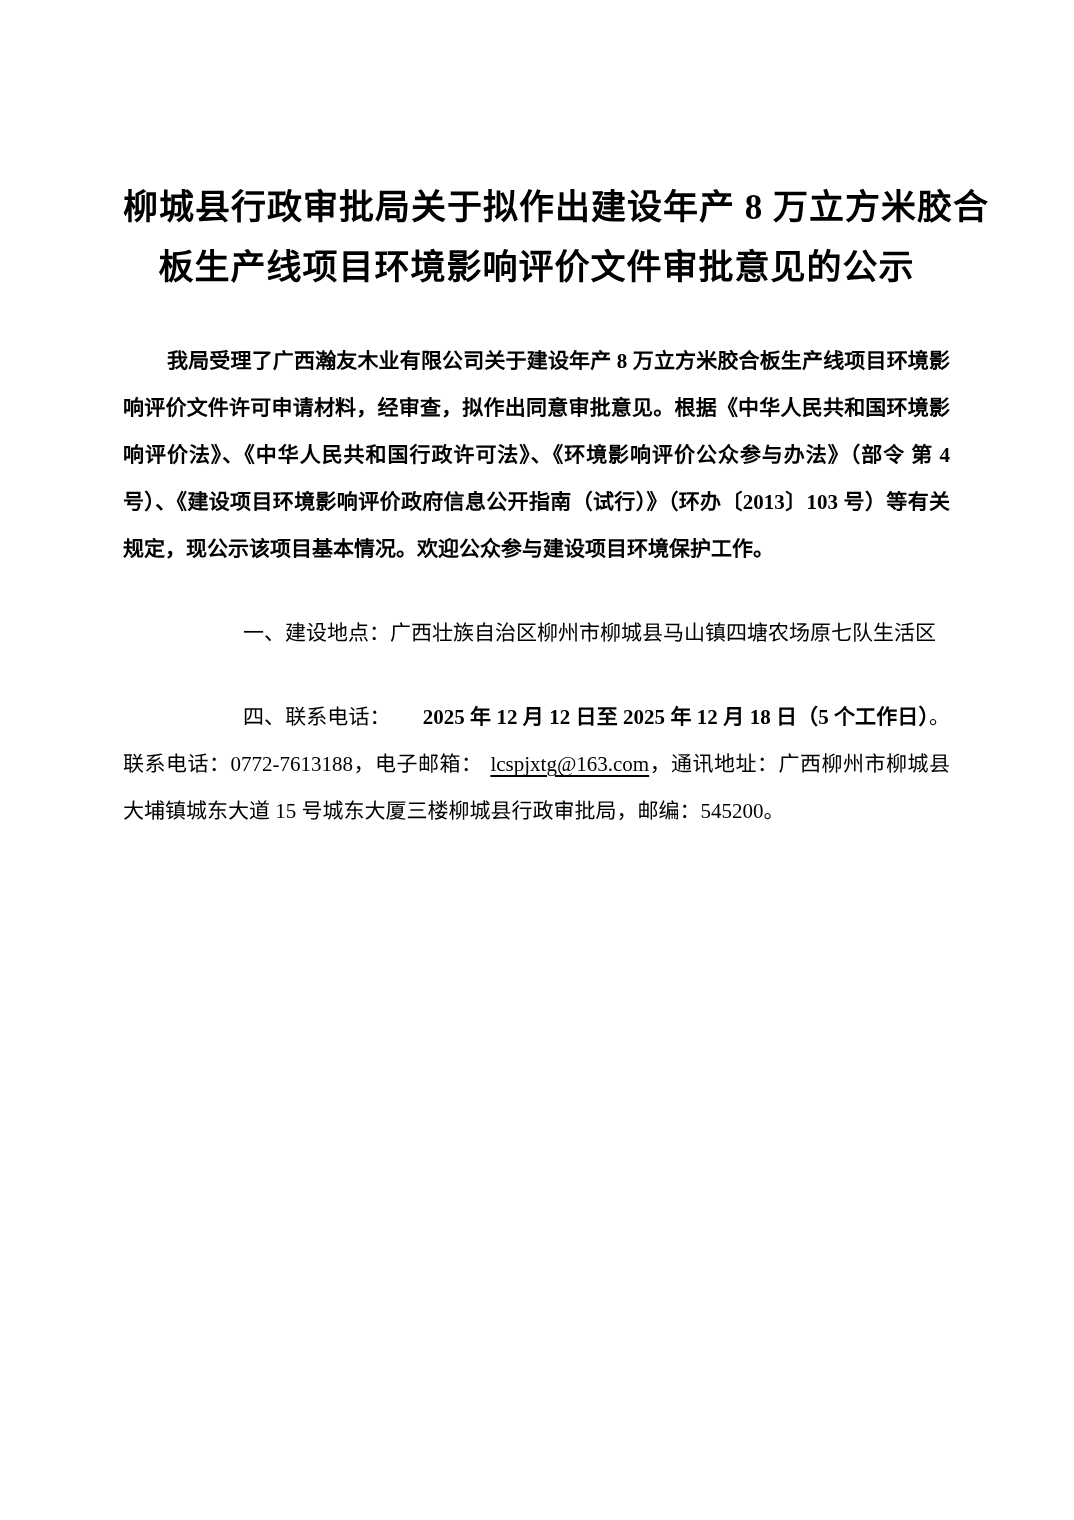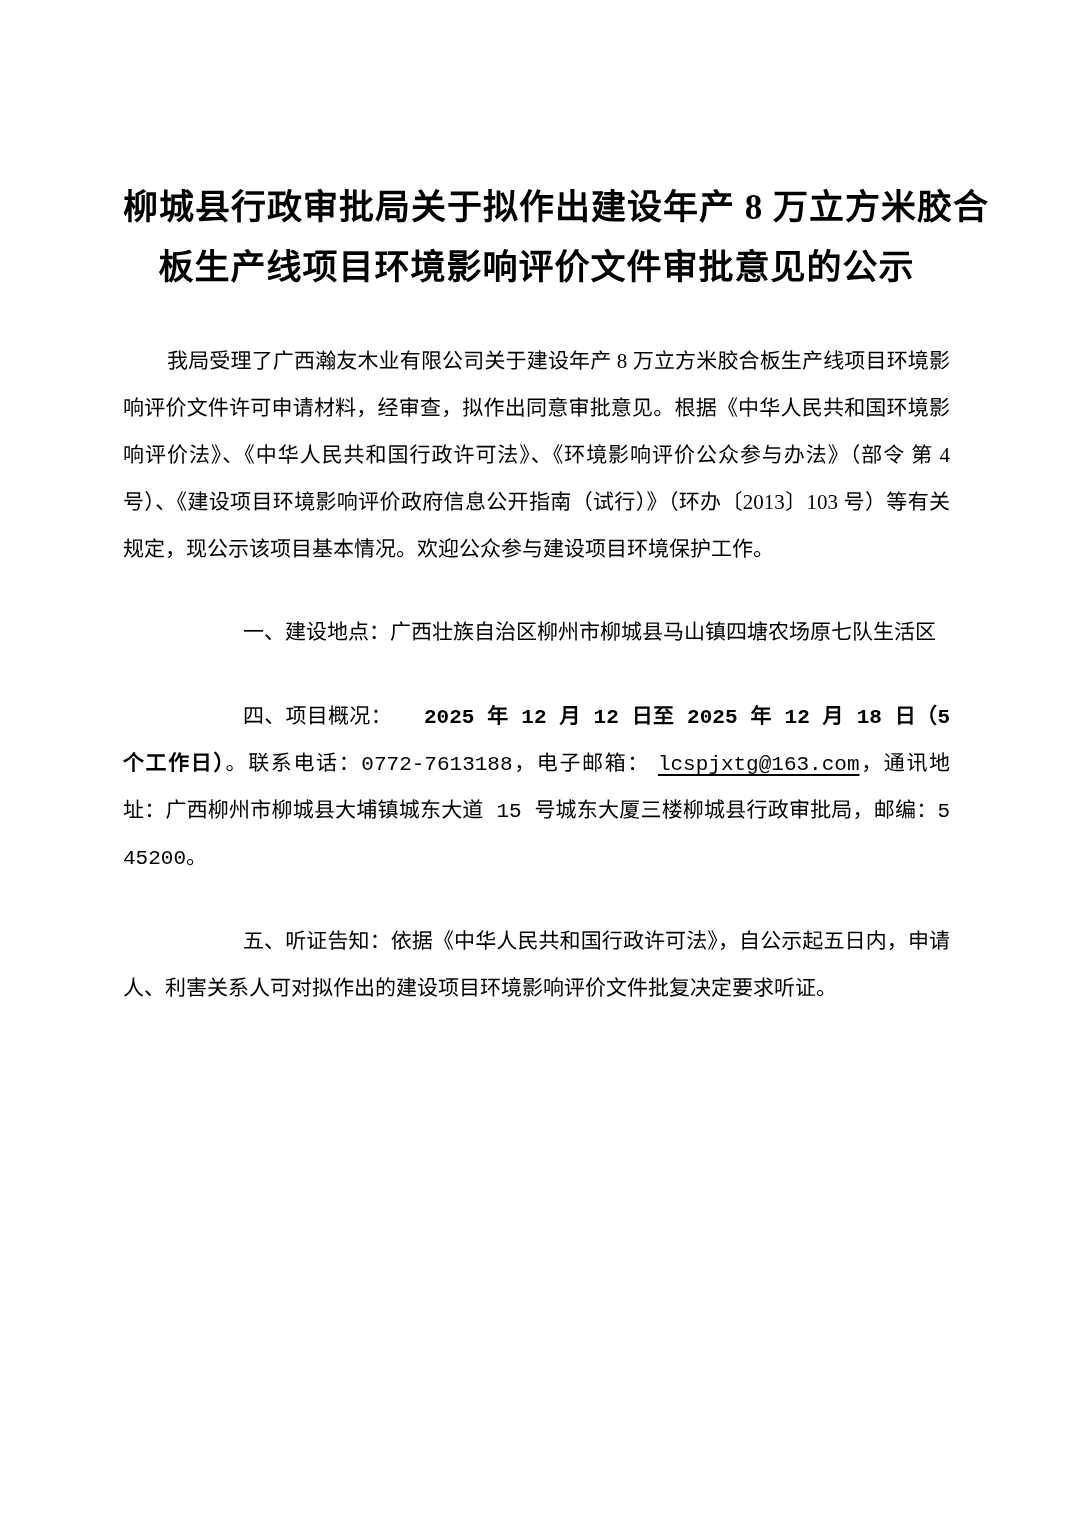--- a/index.html
+++ b/index.html
@@ -36,27 +36,27 @@
   }
   .para {
     margin: 37px 0 0 0;
     font-size: 21px;
     line-height: 47px;
     text-align: justify;
     word-break: break-all;
   }
   .para:first-child {
     margin-top: 40px;
+    font-weight: bold;
   }
   .indent-normal {
     text-indent: 44px;
   }
   .indent-section {
     text-indent: 120px;
-    font-family: Liberation Mono, monospace;
   }
   .bold {
     font-weight: bold;
     margin-left: 32px;
   }
   .underline {
     text-decoration: underline;
     text-underline-offset: 4px;
     margin-left: 8px;
   }
@@ -65,16 +65,15 @@
 <body>
 
 <div class="page">
   <h1 class="title">
     <span class="title-line">柳城县行政审批局关于拟作出建设年产 8 万立方米胶合</span>
     <span class="title-line">板生产线项目环境影响评价文件审批意见的公示</span>
   </h1>
   <div class="doc-body" id="doc-body">
       <p class="para indent-normal"><span>我局受理了广西瀚友木业有限公司关于建设年产 8 万立方米胶合板生产线项目环境影响评价文件许可申请材料，经审查，拟作出同意审批意见。根据《中华人民共和国环境影响评价法》、《中华人民共和国行政许可法》、《环境影响评价公众参与办法》（部令 第 4 号）、《建设项目环境影响评价政府信息公开指南（试行）》（环办〔2013〕103 号）等有关规定，现公示该项目基本情况。欢迎公众参与建设项目环境保护工作。</span></p>
       <p class="para indent-section"><span>一、建设地点：广西壮族自治区柳州市柳城县马山镇四塘农场原七队生活区</span></p>
-      <p class="para indent-section"><span>四、项目概况：</span><span class="bold">2025 年 12 月 12 日至 2025 年 12 月 18 日（5 个工作日）</span><span>。联系电话：0772-7613188，电子邮箱：</span><span class="underline">lcspjxtg@163.com</span><span>，通讯地址：广西柳州市柳城县大埔镇城东大道 15 号城东大厦三楼柳城县行政审批局，邮编：545200。</span></p>
-      <p class="para indent-section"><span>五、听证告知：依据《中华人民共和国行政许可法》，自公示起五日内，申请人、利害关系人可对拟作出的建设项目环境影响评价文件批复决定要求听证。</span></p>
+      <p class="para indent-section"><span>四、联系电话：</span><span class="bold">2025 年 12 月 12 日至 2025 年 12 月 18 日（5 个工作日）</span><span>。联系电话：0772-7613188，电子邮箱：</span><span class="underline">lcspjxtg@163.com</span><span>，通讯地址：广西柳州市柳城县大埔镇城东大道 15 号城东大厦三楼柳城县行政审批局，邮编：545200。</span></p>
     </div>
 </div>
 
 </body></html>

